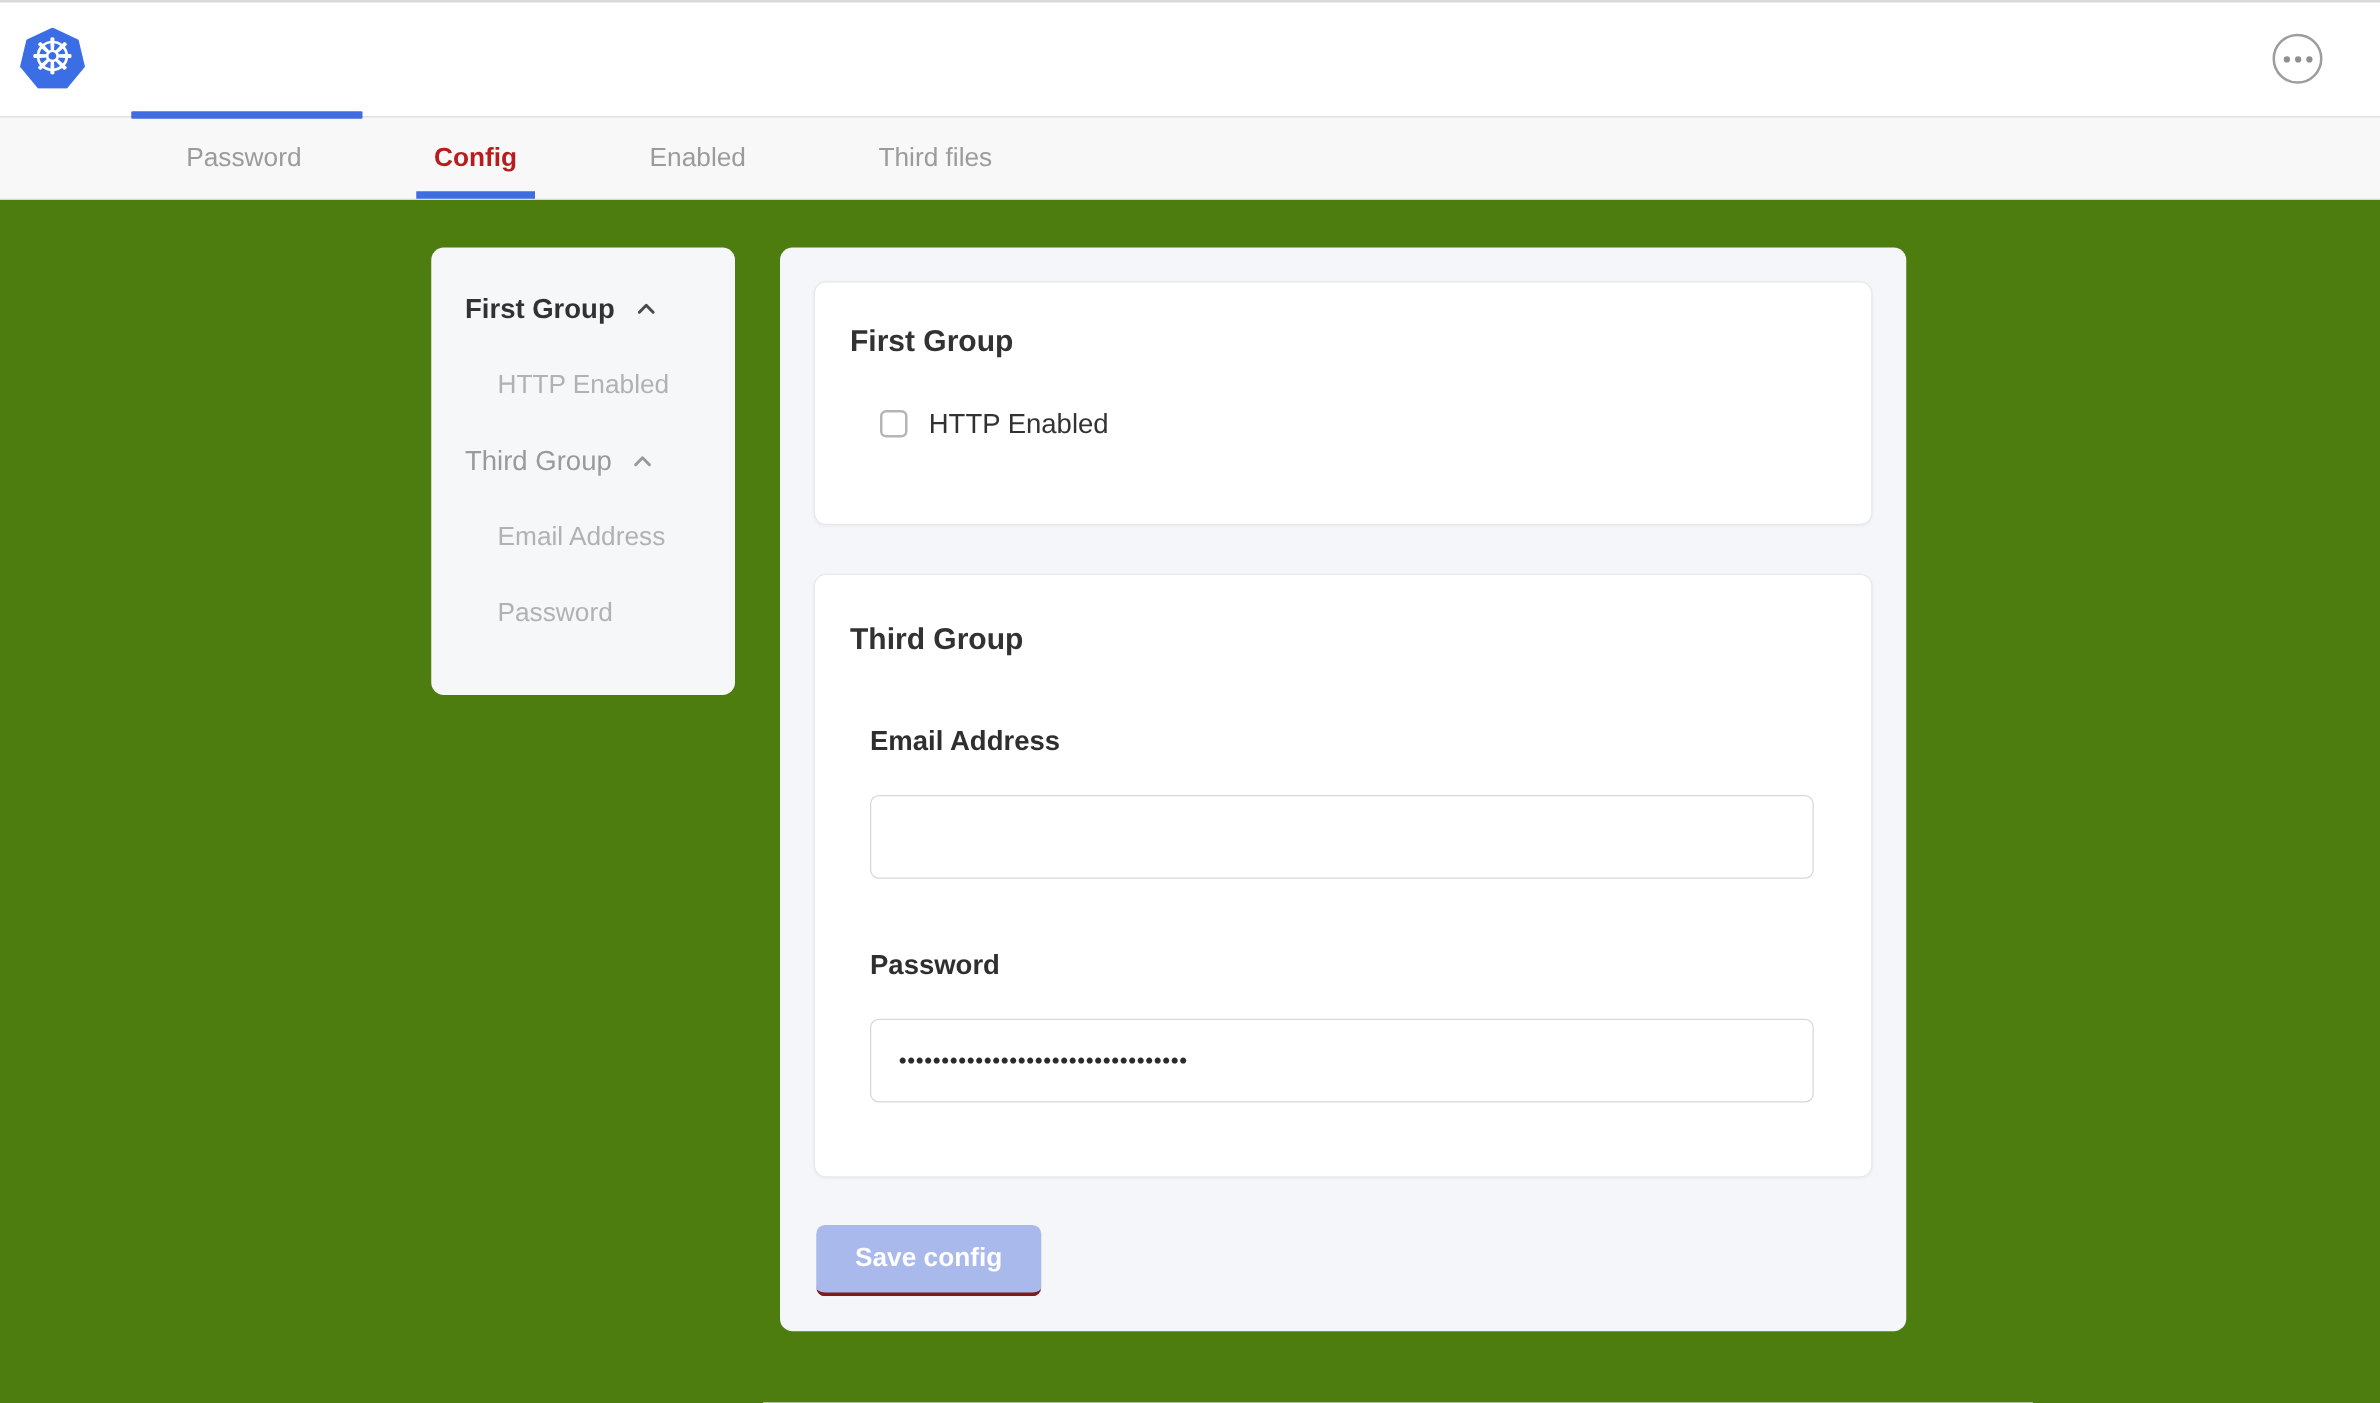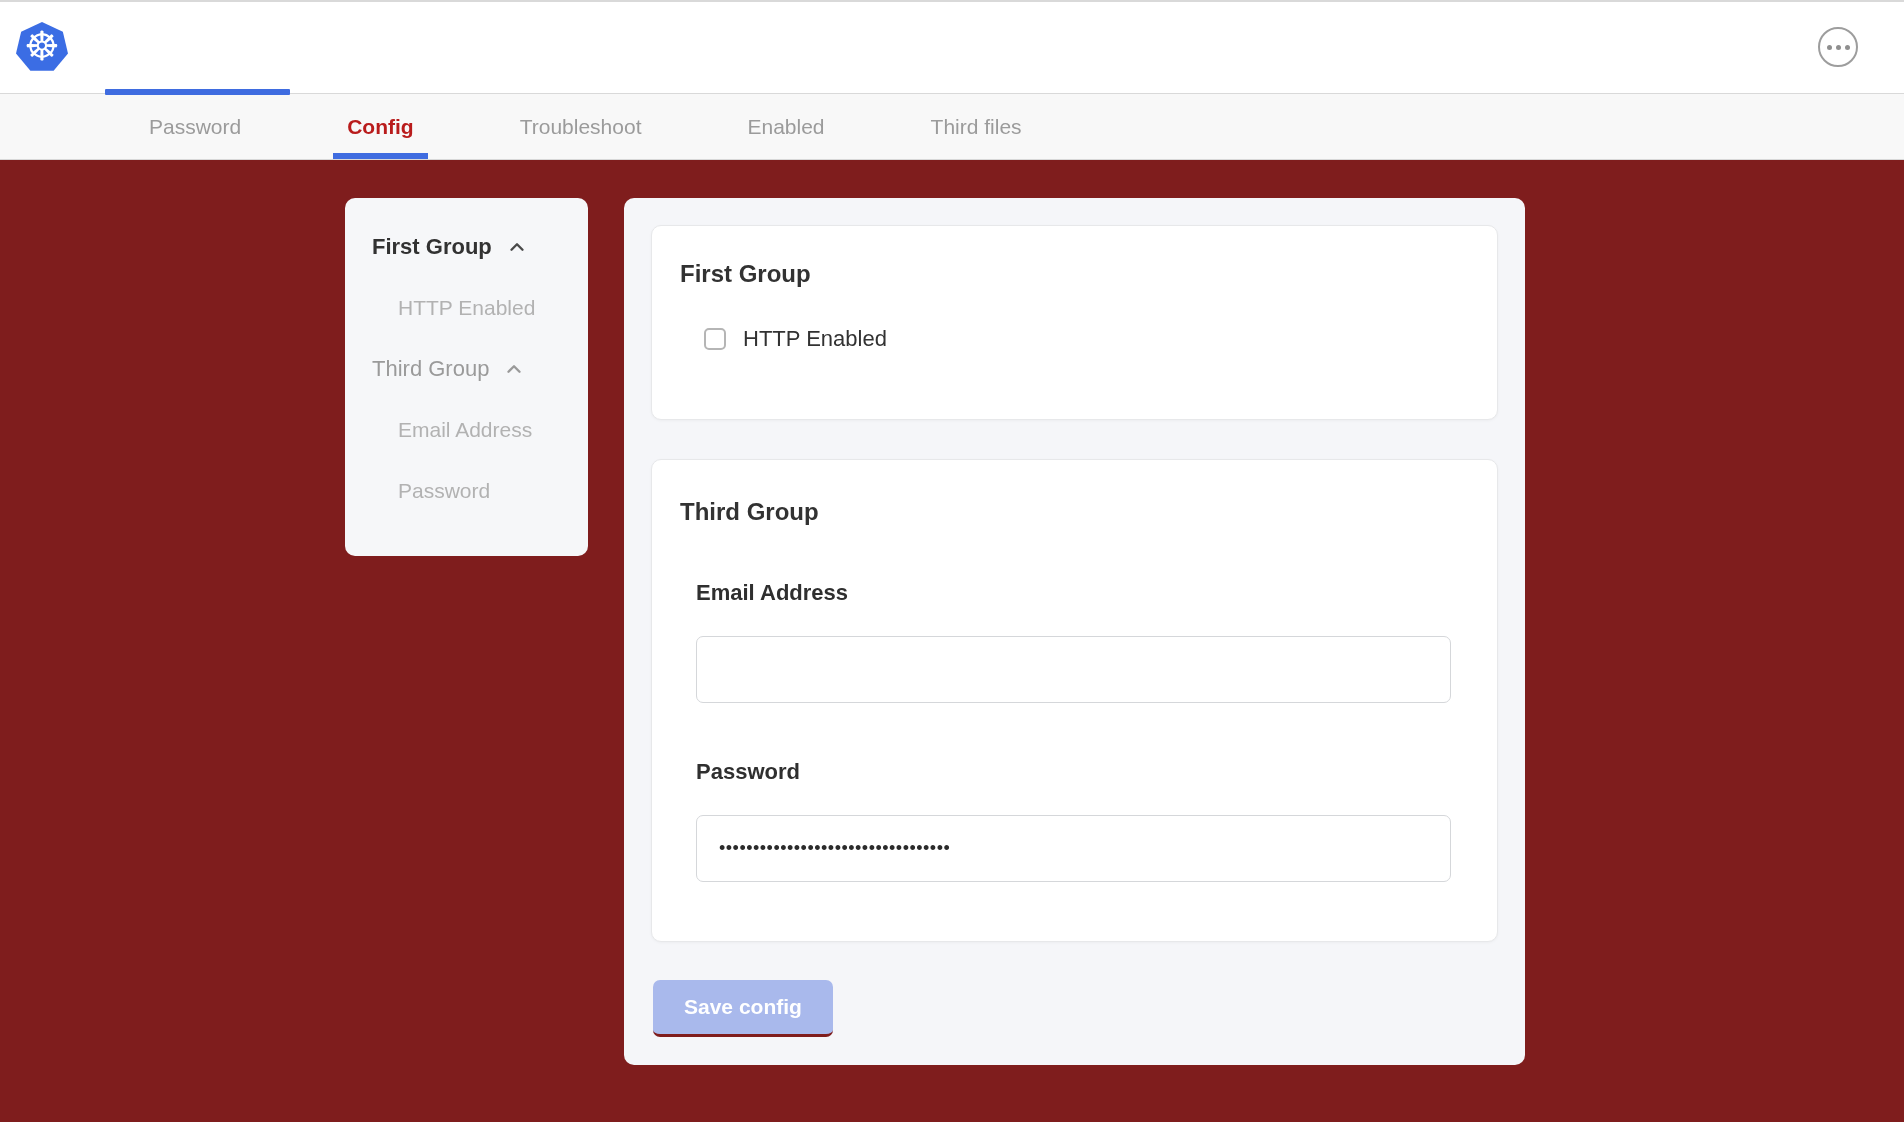--- a/index.html
+++ b/index.html
@@ -26,21 +26,21 @@
 
   
   .subnav { height:66px; background:#f8f8f8; border-bottom:1px solid #d8d8d8;
             display:flex; align-items:stretch; padding-left:135px; gap:78px; }
   .subnav .tab { display:flex; align-items:center; padding:0 14px; font-size:21px;
                  color:#9b9b9b; cursor:pointer; white-space:nowrap; }
   .subnav .tab.active { color:#b91c1c; font-weight:600;
                         box-shadow:inset 0 -6px 0 #3f6ce0; }
 
   
-  .content { position:relative; width:1904px; height:962px; background:#7f1d1d; }
+  .content { position:relative; width:1904px; height:962px; background:#4d7c0f; }
 
   .sidebar { position:absolute; left:345px; top:38px; width:243px; height:358px;
              background:#f6f7f9; border-radius:10px; padding:34px 0 0 27px; }
   .side-row { display:flex; align-items:center; height:30px; margin-bottom:31px; cursor:pointer; }
   .side-row.group-active { font-size:22px; font-weight:700; color:#323232; }
   .side-row.group { font-size:22px; font-weight:400; color:#9a9a9a; }
   .side-row.item { font-size:21px; color:#b2b2b2; padding-left:26px; }
   .chev { margin-left:14px; display:flex; align-items:center; }
 
   .panel { position:absolute; left:624px; top:38px; width:901px; height:867px;
@@ -84,21 +84,20 @@
     <div class="menu-btn">
       <i></i>
         <i></i>
         <i></i>
     </div>
   </div>
 
   <div class="subnav">
     <div class="tab">Password</div>
     <div class="tab active">Config</div>
-    <div class="tab">Troubleshoot</div>
     <div class="tab">Enabled</div>
     <div class="tab">Third files</div>
   </div>
 
   <div class="content">
 
     <div class="sidebar">
       <div class="side-row group-active">
         <span>First Group</span>
         <span class="chev">

